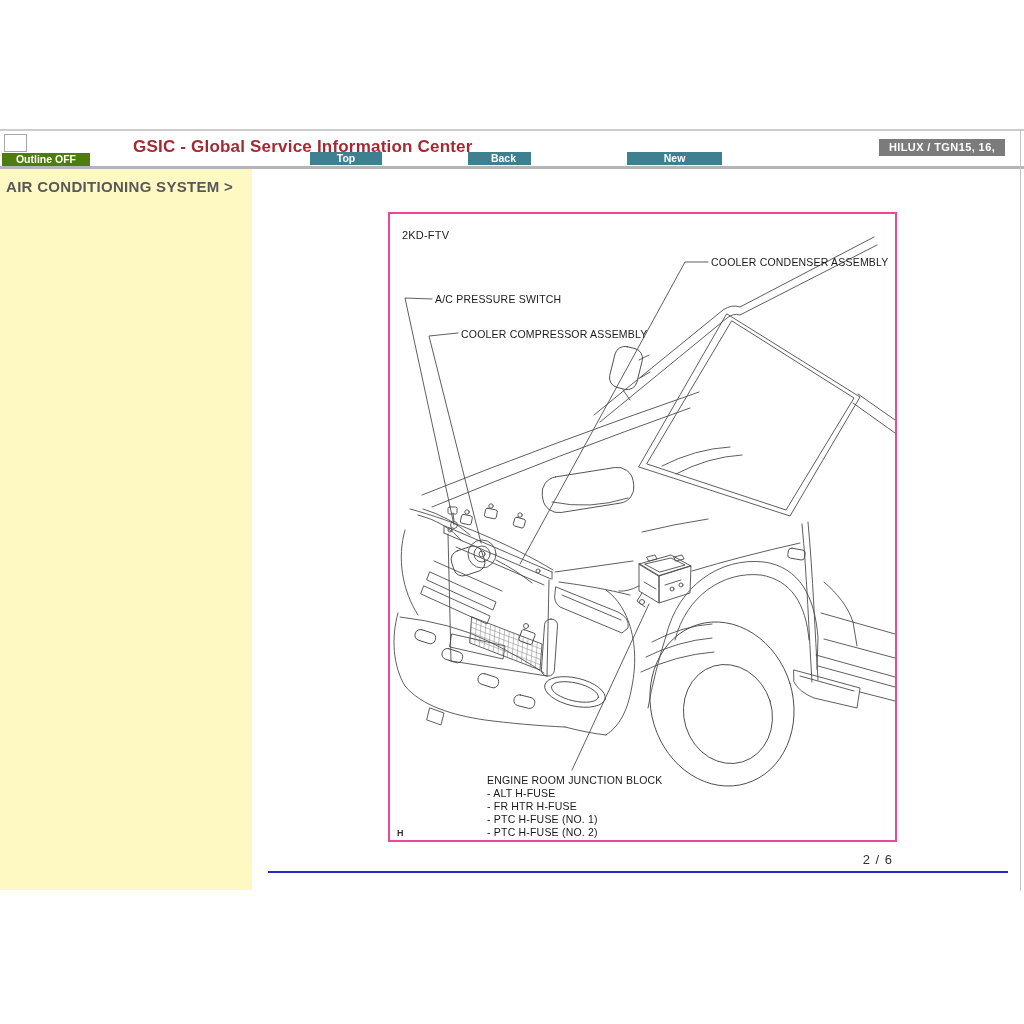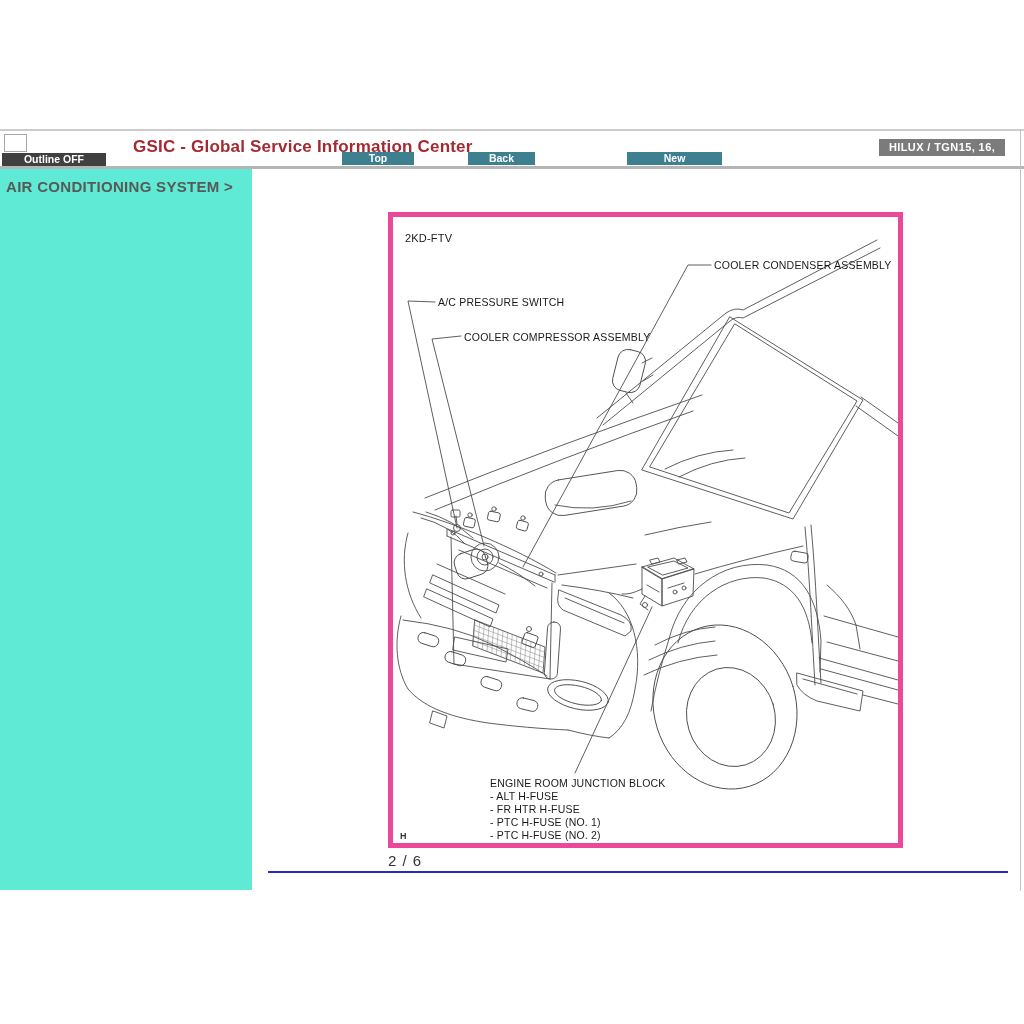--- a/index.html
+++ b/index.html
@@ -6,33 +6,33 @@
   #screen{position:relative;width:1024px;height:1024px;background:#ffffff;overflow:hidden;
           font-family:"Liberation Sans",sans-serif;}
   .abs{position:absolute;}
   
   #top-rule{left:0;top:129px;width:1024px;height:2px;background:#cccccc;}
   #logo-box{left:4px;top:134px;width:21px;height:16px;background:#ffffff;border:1px solid #a6a6a6;}
   #app-title{left:133px;top:137px;font-size:17px;font-weight:bold;color:#a32a32;letter-spacing:.2px;white-space:nowrap;}
   #vehicle-badge{left:879px;top:139px;width:126px;height:17px;background:#7b7b7b;color:#ffffff;
                  font-size:11px;font-weight:bold;text-align:center;line-height:17px;letter-spacing:.4px;white-space:nowrap;}
   .hbtn{height:13px;font-size:10.5px;font-weight:bold;color:#ffffff;text-align:center;line-height:13px;cursor:pointer;white-space:nowrap;}
-  #outline-btn{left:2px;top:153px;width:104px;background:#404040;}
-  #btn-top {left:310px;top:152px;width:72px;background:#3e7f90;margin-left:32px;}
-  #btn-back{left:468px;top:152px;width:67px;background:#3e7f90;}
+  #outline-btn{left:2px;top:153px;width:88px;background:#4d7c0f;}
+  #btn-top {left:310px;top:152px;width:72px;background:#3e7f90;}
+  #btn-back{left:468px;top:152px;width:55px;background:#3e7f90;padding-left:8px;}
   #btn-new {left:627px;top:152px;width:95px;background:#3e7f90;}
   #header-sep{left:0;top:166px;width:1024px;height:3px;background:#b5b5b5;}
   #right-edge{left:1020px;top:129px;width:1px;height:762px;background:#c4c4c4;}
   
-  #sidebar{left:0;top:169px;width:252px;height:721px;background:#5eead4;}
+  #sidebar{left:0;top:169px;width:252px;height:721px;background:#fef9c3;}
   #sidebar-heading{margin:8px 0 0 6px;font-size:15px;font-weight:bold;color:#585858;line-height:1.35;letter-spacing:.3px;}
   
-  #diagram-box{left:388px;top:212px;width:505px;height:626px;background:#ffffff;border:5px solid #ec4899;}
-  
-  #pager{left:388px;top:852px;width:505px;text-align:left;font-size:15px;color:#333333;letter-spacing:1px;}
+  #diagram-box{left:388px;top:212px;width:505px;height:626px;background:#ffffff;border:2px solid #ec4899;}
+  
+  #pager{left:388px;top:852px;width:505px;text-align:right;font-size:13px;color:#333333;letter-spacing:1px;}
   #blue-rule{left:268px;top:871px;width:740px;height:2px;background:#2828c2;}
   svg text{font-family:"Liberation Sans",sans-serif;}
 </style>
 </head>
 <body>
 
 <div id="screen">
 
   <div class="abs" id="top-rule"></div>
   <div class="abs" id="logo-box"></div>

